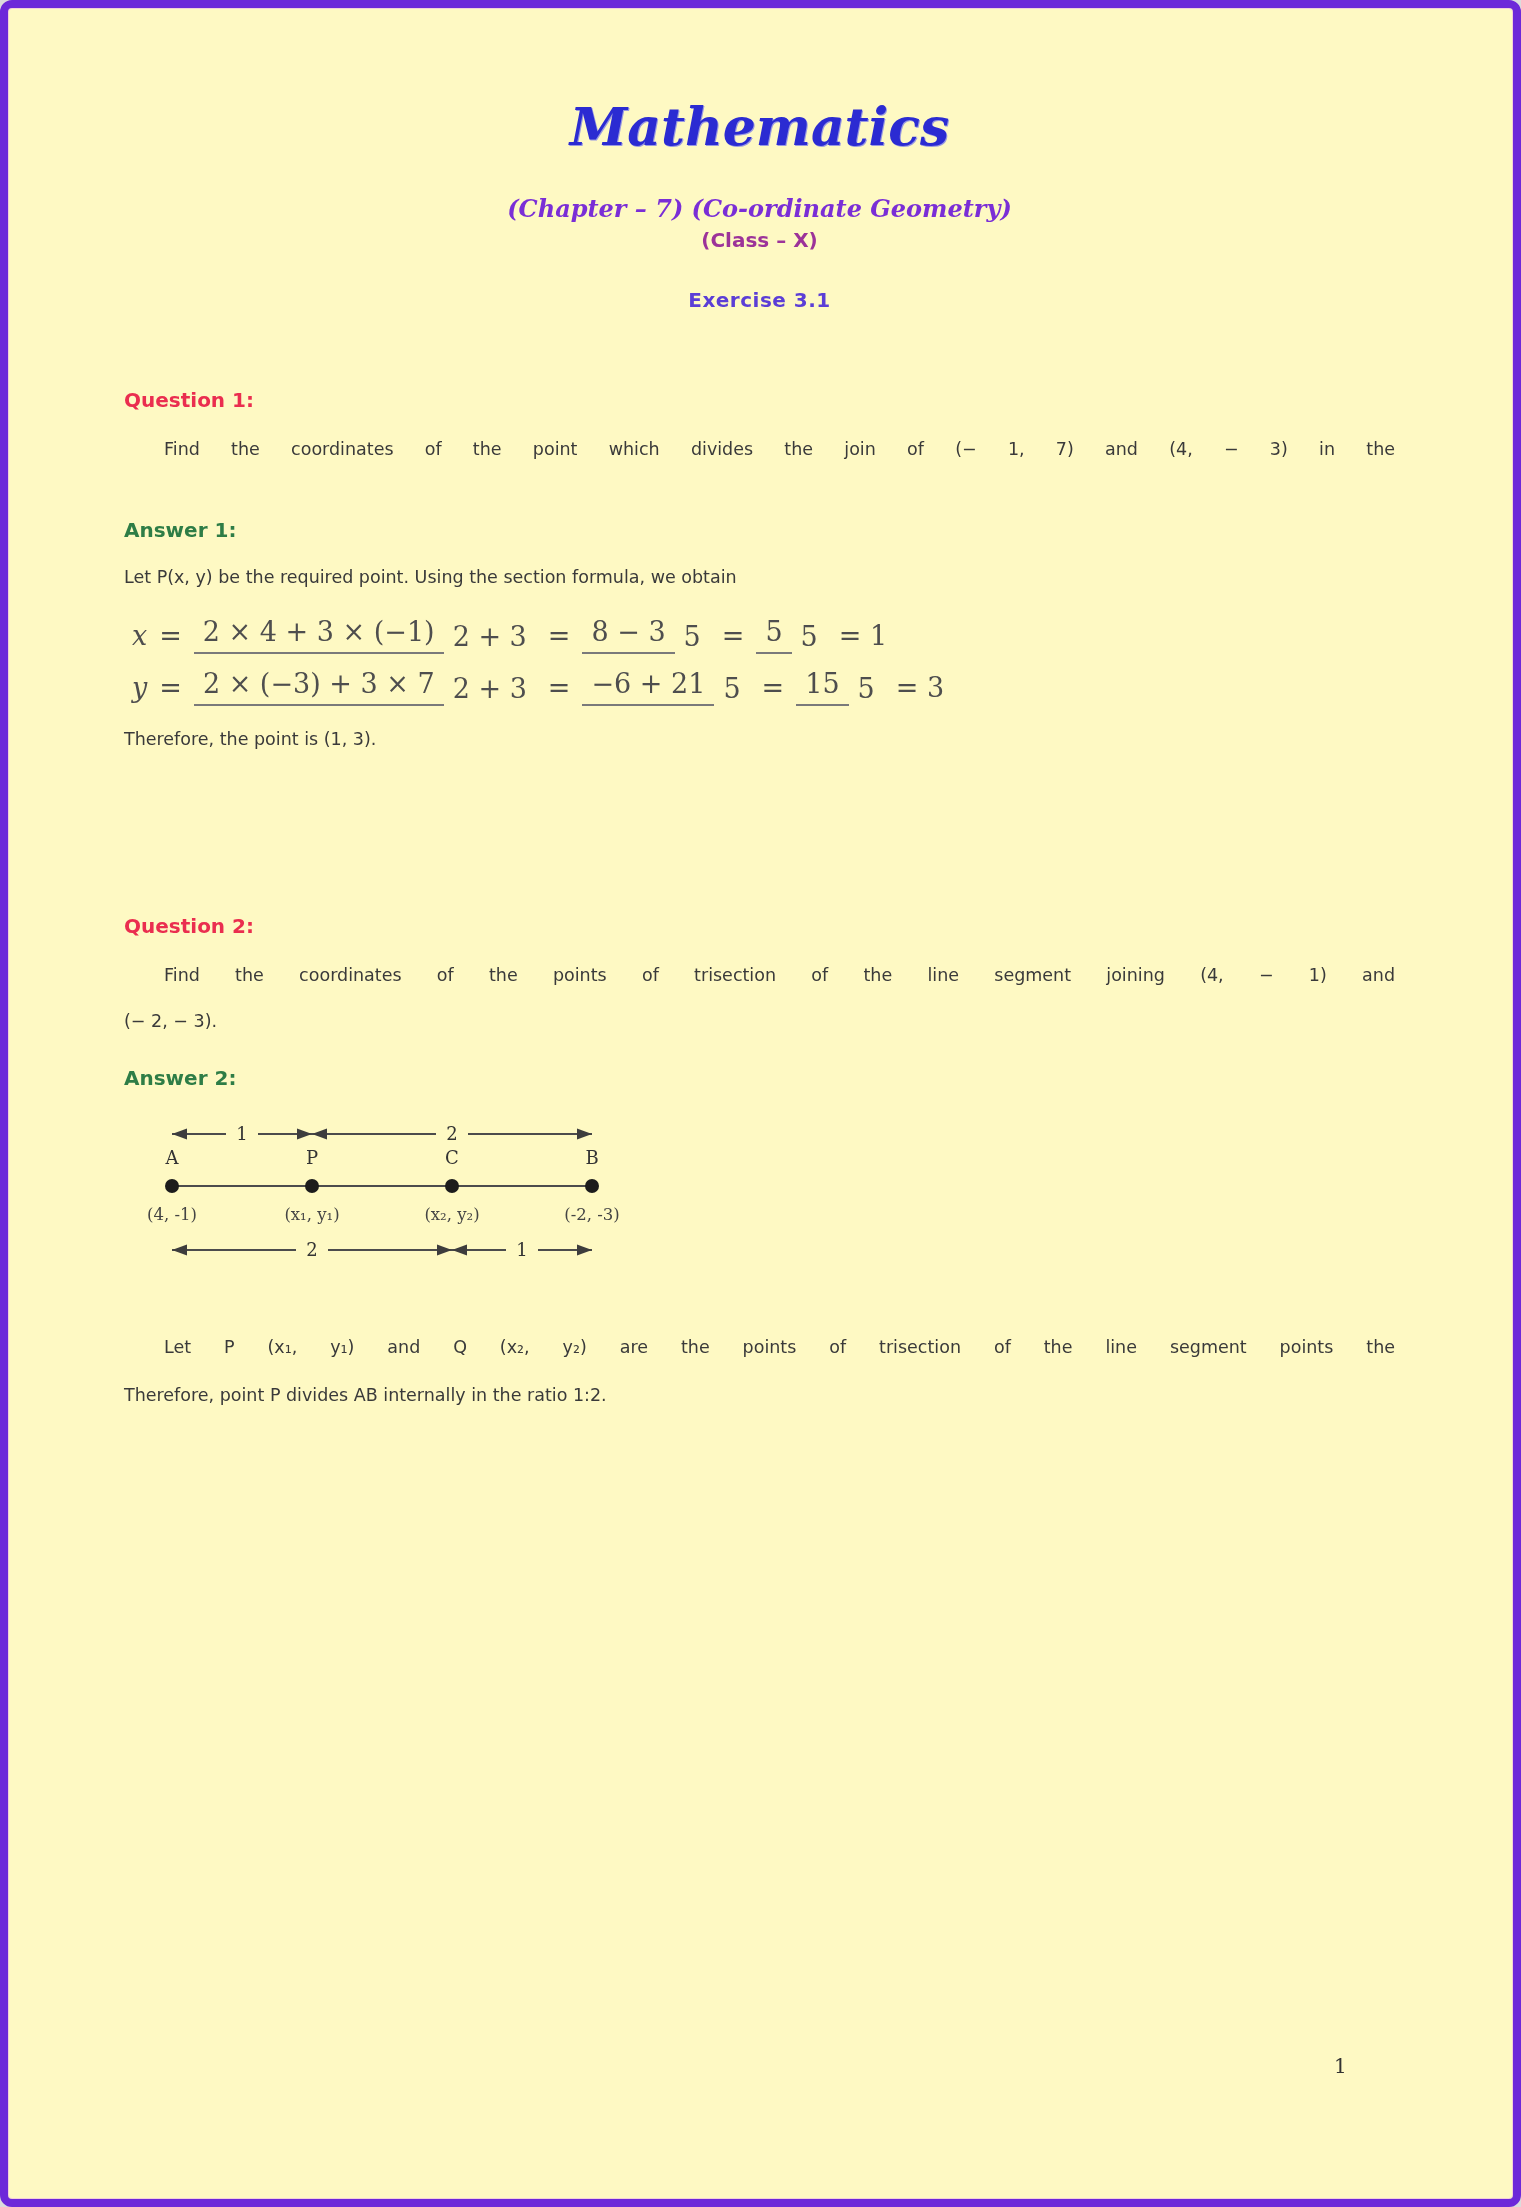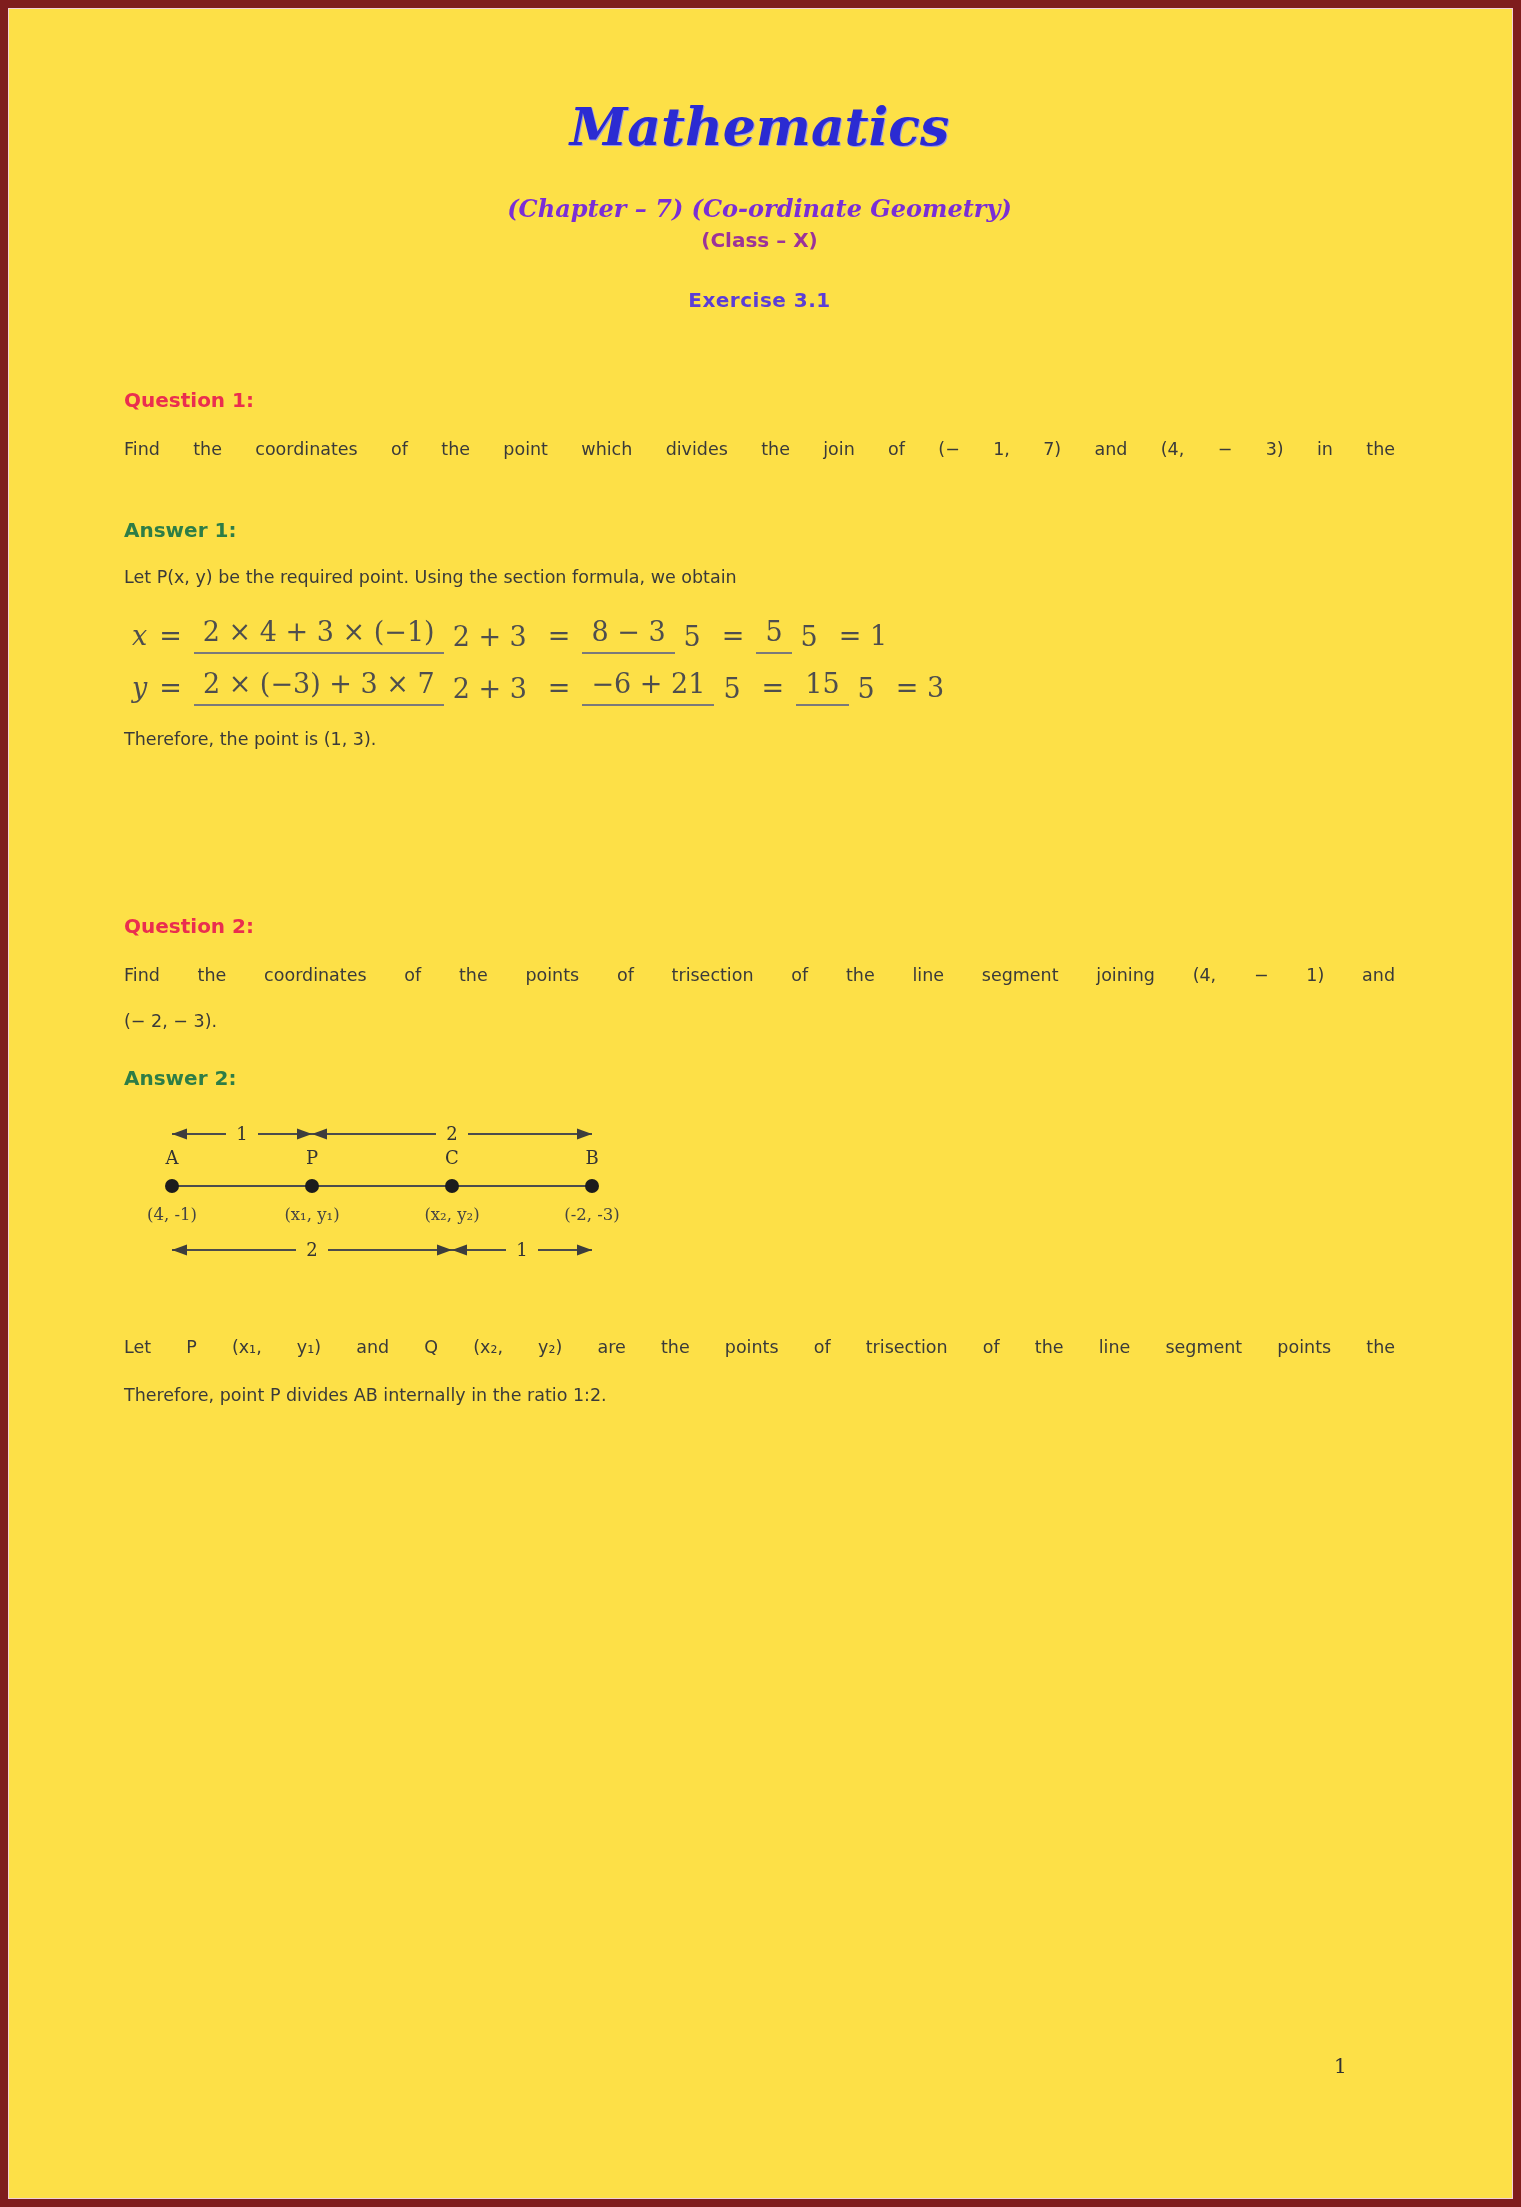--- a/index.html
+++ b/index.html
@@ -1,19 +1,19 @@
 <!DOCTYPE html>
 <html><head>
 <meta charset="utf-8">
 <style>
   html, body { margin: 0; padding: 0; background: #dcdcdc; }
   .page {
     width: 1521px; height: 2207px; box-sizing: border-box;
-    background: #fde047;
-    border: 8px solid #7f1d1d; border-radius: 0;
+    background: #fef9c3;
+    border: 8px solid #6d28d9; border-radius: 12px;
     position: relative; overflow: hidden;
     font-family: "DejaVu Sans", sans-serif;
     box-shadow: inset 0 0 0 1px #f3cfd8;
   }
   .content { padding: 48px 118px 0 116px; }
 
   .title {
     text-align: center; font-family: "DejaVu Serif", serif;
     font-style: italic; font-weight: bold; font-size: 52px;
     color: #2b2bd2; margin: 40px 0 0 0;
@@ -30,21 +30,21 @@
   }
   .exercise {
     text-align: center; font-weight: bold; font-size: 20px;
     color: #5b3ed6; margin: 36px 0 0 0; letter-spacing: 0.5px;
   }
 
   .q-heading { color: #ea2e4f; font-weight: bold; font-size: 20px; }
   .a-heading { color: #2e7d46; font-weight: bold; font-size: 20px; }
 
   .body-text { font-size: 17.5px; color: #3a3a3a; line-height: 46px; }
-  .line-stretch { text-align: justify; text-align-last: justify; }
+  .line-stretch { text-align: justify; text-align-last: justify; margin-left: 40px; }
 
   .mt-q1 { margin-top: 76px; }
   .mt-txt { margin-top: 14px; }
   .mt-a1 { margin-top: 46px; }
   .mt-intro { margin-top: 12px; }
   .mt-q2 { margin-top: 152px; }
   .mt-a2 { margin-top: 22px; }
   .mt-para { margin-top: 54px; line-height: 48px; }
 
   .formula {

